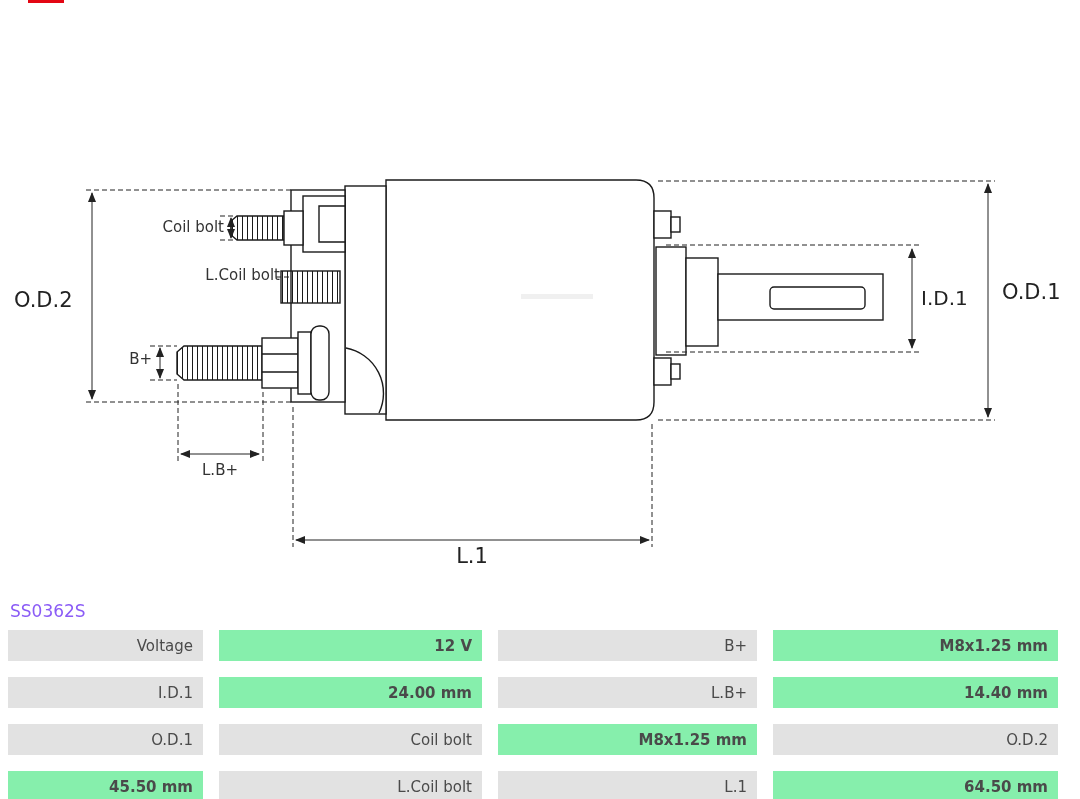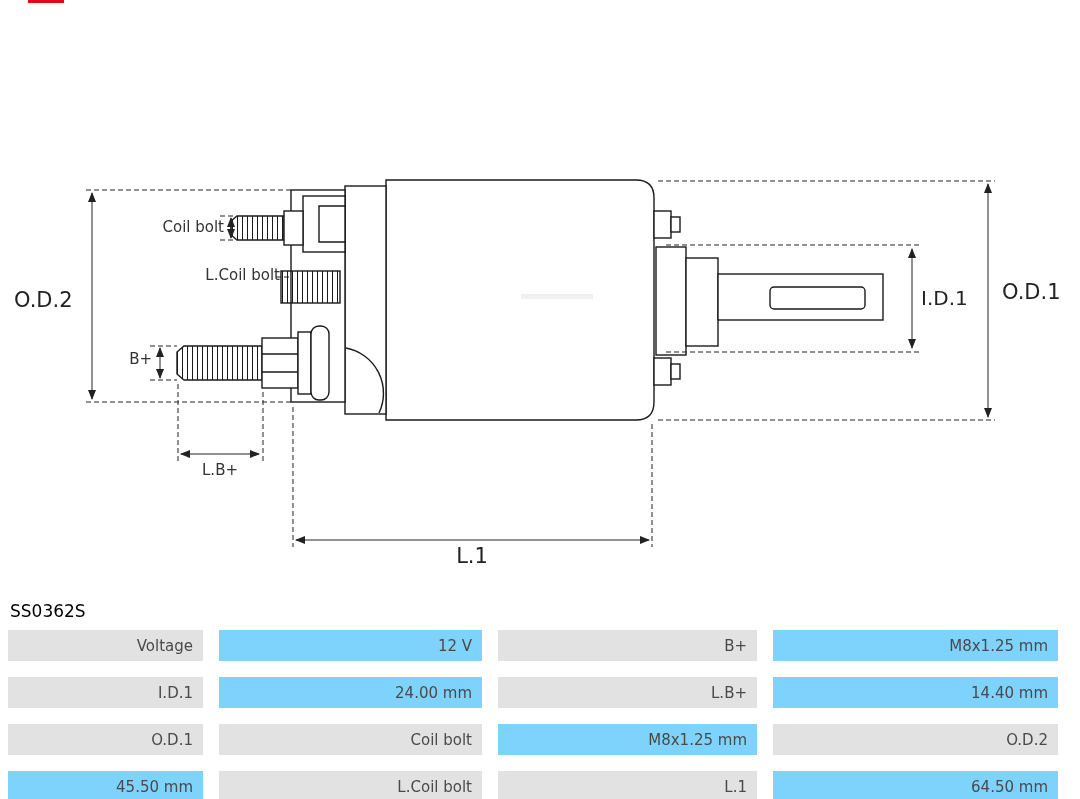--- a/index.html
+++ b/index.html
@@ -19,30 +19,30 @@
   .lbl-id1   { left:921px;  top:288px; width:60px;  text-align:left; font-size:20px; color:#222;
                font-family:"DejaVu Sans", sans-serif; }
   .lbl-coil  { left:150px;  top:220px; width:74px;  text-align:right; }
   .lbl-lcoil { left:192px;  top:268px; width:88px;  text-align:right; }
   .lbl-bplus { left:126px;  top:352px; width:26px;  text-align:right; }
   .lbl-lbplus{ left:187px;  top:463px; width:66px;  text-align:center; }
   .lbl-l1    { left:442px;  top:545px; width:60px;  text-align:center; }
 
   .watermark-artifact { position:absolute; left:521px; top:294px; width:72px; height:5px; background:#f0f0f0; }
 
-  .part-number { position:absolute; left:10px; top:601px; font-size:17px; color:#000000;
+  .part-number { position:absolute; left:10px; top:601px; font-size:17px; color:#8b5cf6;
                  font-family:"DejaVu Sans", sans-serif; }
 
   .spec-table { position:absolute; left:8px; top:630px; width:1050px;
                 display:grid; grid-template-columns:195px 263px 259px 1fr;
                 grid-auto-rows:31px; gap:16px; background:#fff; border-bottom:7px solid #3b82f6; }
   .cell { display:flex; align-items:center; justify-content:flex-end; padding-right:10px;
           font-size:15px; color:#4a4a4a; font-family:"DejaVu Sans", sans-serif; }
   .cell.label { background:#e2e2e2; }
-  .cell.value { background:#7dd3fc; }
+  .cell.value { background:#86efac;font-weight:bold; }
   .cell.empty { background:#ffffff; }
 </style>
 </head>
 <body>
 
 <div class="page">
 
   <div class="logo-fragment"></div>
 
   <svg class="diagram-svg" viewBox="0 0 1080 600">

